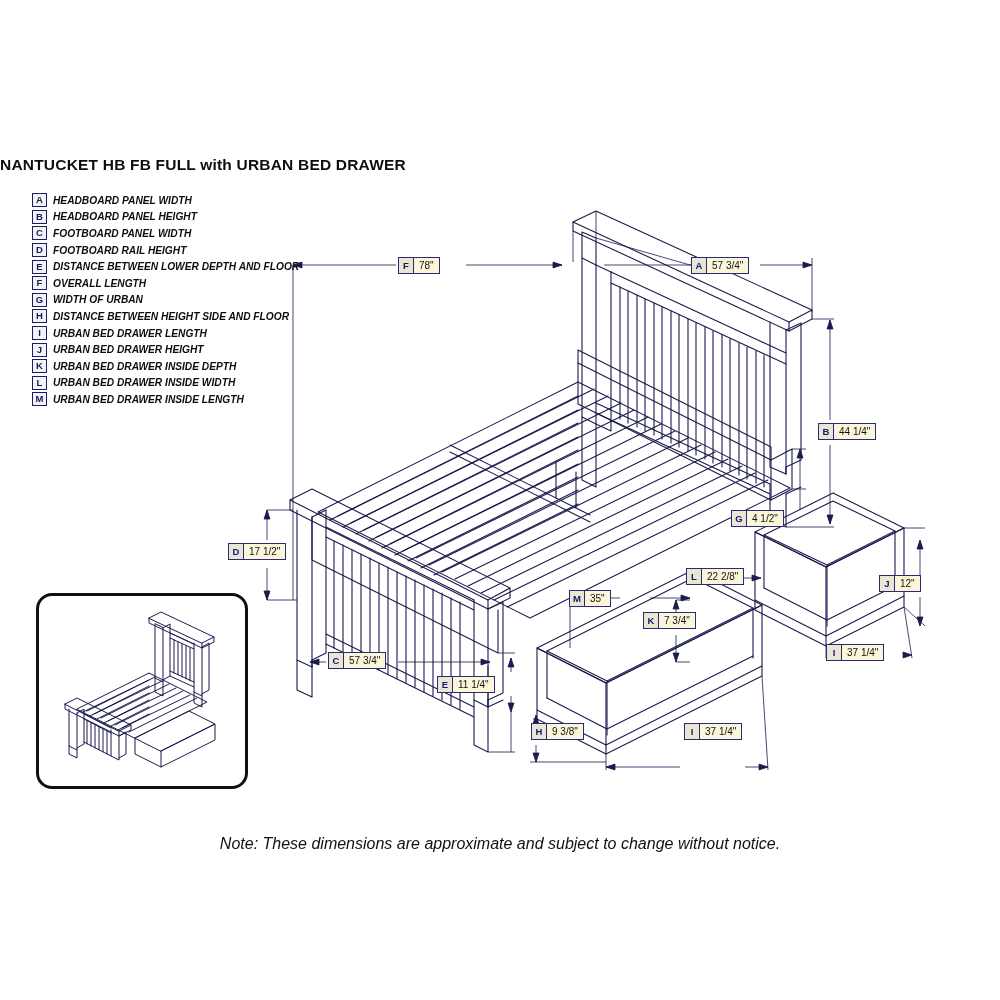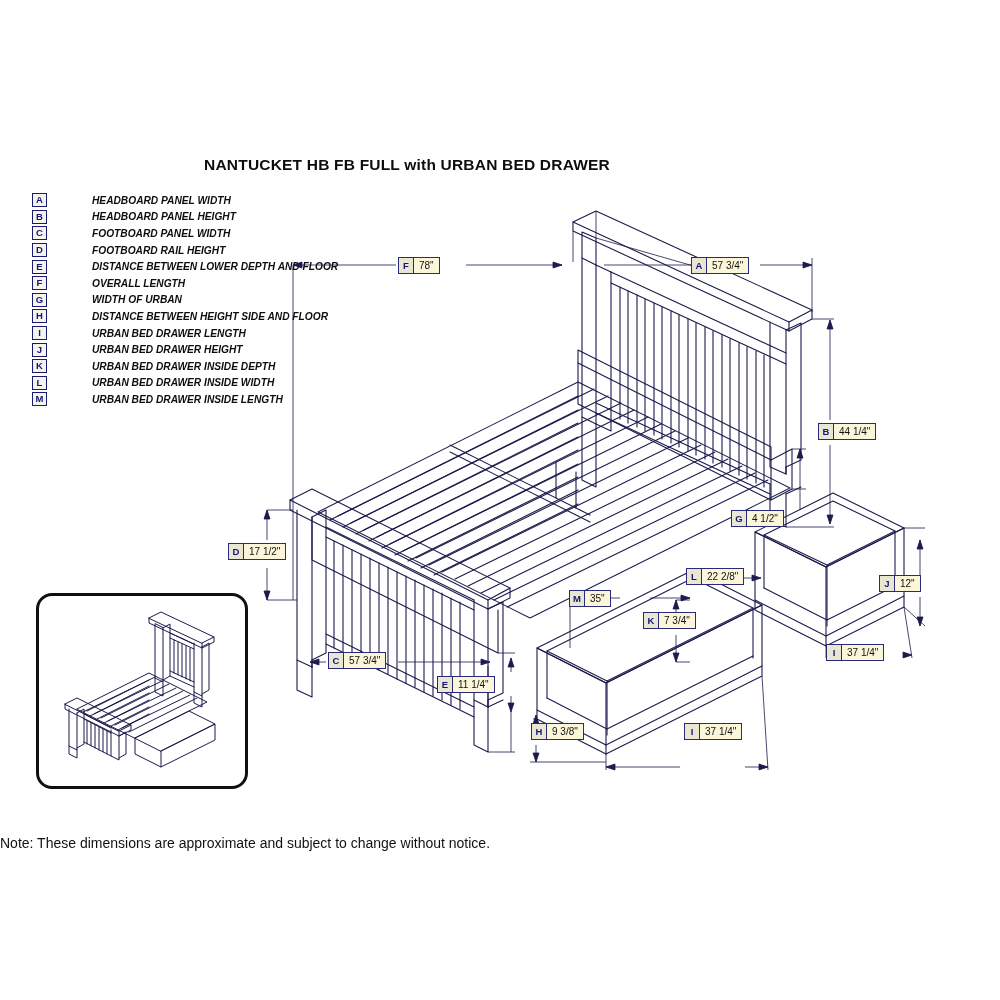--- a/index.html
+++ b/index.html
@@ -27,21 +27,21 @@
     width: 1000px;
     height: 1000px;
   }
 
   
   .title {
     position: absolute;
     left: 0;
     top: 156px;
     width: 814px;
-    text-align: center;
+    text-align: left;
     font-size: 15.5px;
     font-weight: bold;
     letter-spacing: 0.2px;
     color: #0d0d0d;
   }
 
   
   .legend {
     position: absolute;
     left: 32px;
@@ -66,21 +66,20 @@
     margin-right: 6px;
     flex: 0 0 auto;
     font-family: "Liberation Sans", sans-serif;
   }
   .legend-label {
     font-size: 10.2px;
     font-weight: bold;
     font-style: italic;
     color: #0d0d0d;
     white-space: nowrap;
-    margin-left: 39px;
   }
 
   
   .callout {
     position: absolute;
     display: flex;
     align-items: stretch;
     height: 17px;
     border: 1px solid #2a2a7a;
     background: #fbf6d9;
@@ -117,23 +116,25 @@
     background: #ffffff;
     overflow: hidden;
   }
 
   
   .note {
     position: absolute;
     left: 0;
     top: 836px;
     width: 1000px;
-    font-size: 14px;
+    text-align: center;
+    font-size: 16px;
     color: #111111;
     line-height: 15px;
+    font-style: italic;
   }
   .note .l2 { display: block; }
 </style>
 </head>
 <body>
 
 <div id="stage">
 
   <div class="title">NANTUCKET HB FB FULL with URBAN BED DRAWER</div>
 

